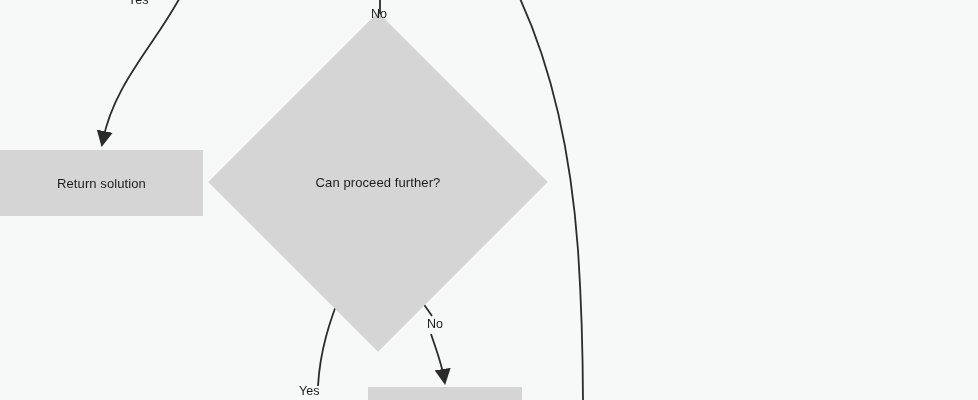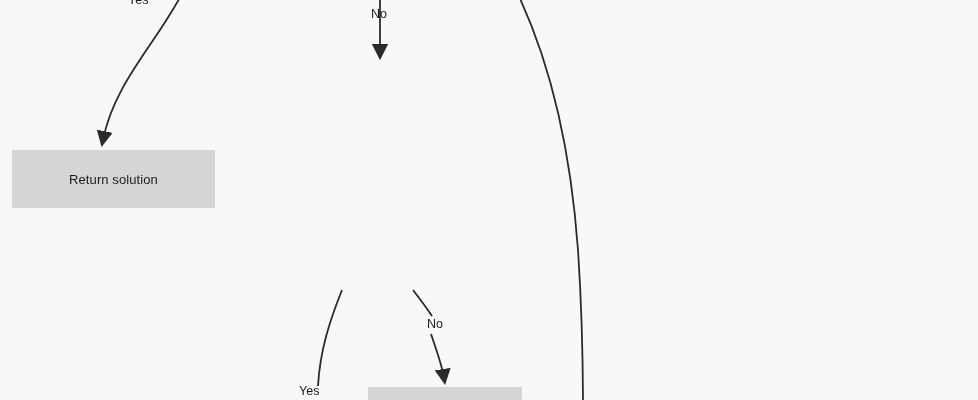--- a/index.html
+++ b/index.html
@@ -82,24 +82,30 @@
 
     <path d="M 342 290 C 330 320 320 350 318 386" fill="none" stroke="#2b2b2b" stroke-width="1.8"></path>
 
     <path d="M 413 290 C 423 303 428 310 432 316" fill="none" stroke="#2b2b2b" stroke-width="1.8"></path>
 
     <path d="M 431 334 C 437 352 442 365 444 378" fill="none" stroke="#2b2b2b" stroke-width="1.8" marker-end="url(#arrowhead)"></path>
 
     <path d="M 513 -16 C 546 50 570 140 578 250 C 582 310 583 360 583 410" fill="none" stroke="#2b2b2b" stroke-width="1.8"></path>
   </svg>
 
-  <div class="node node-process" style="left:12px; top:150px; width:203px; height:58px;">
+  <div class="node node-process" style="left:0px; top:150px; width:203px; height:66px;">
     <span class="node-label">Return solution</span>
   </div>
 
+  <div class="diamond-wrap" style="left:258px; top:62px;">
+    <div class="diamond-shape"></div>
+    <div class="diamond-text">
+      <span class="node-label">Can proceed further?</span>
+    </div>
+  </div>
 
   <div class="node node-process" style="left:368px; top:387px; width:154px; height:13px;">
     <span class="node-label"></span>
   </div>
 
   <span class="edge-label" style="left:128px; top:-7px;">Yes</span>
 
   <span class="edge-label" style="left:371px; top:7px;">No</span>
 
   <span class="edge-label" style="left:299px; top:384px;">Yes</span>

